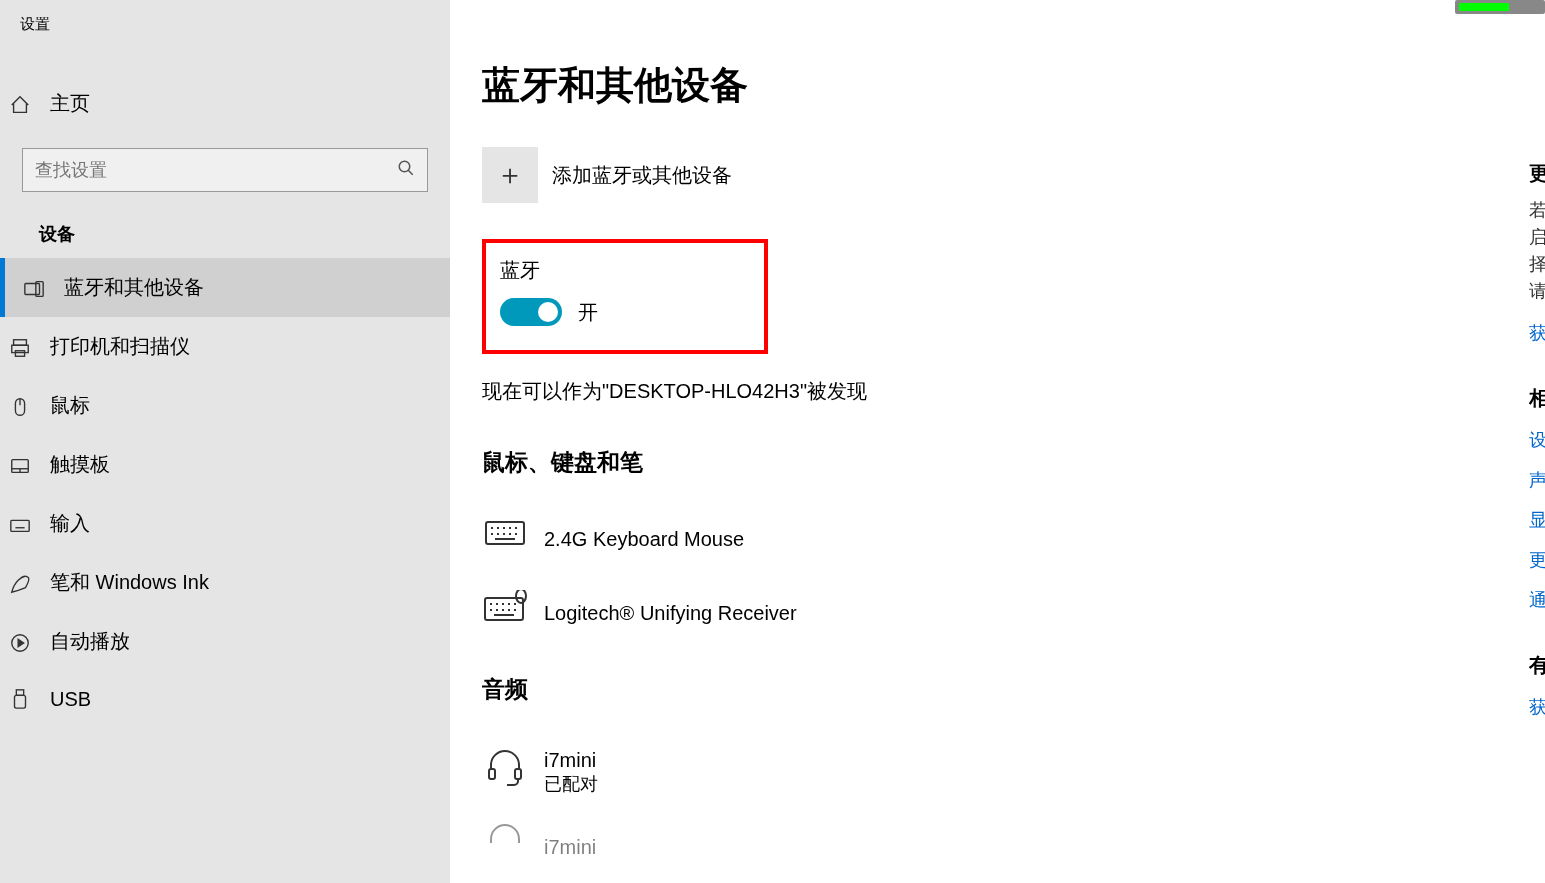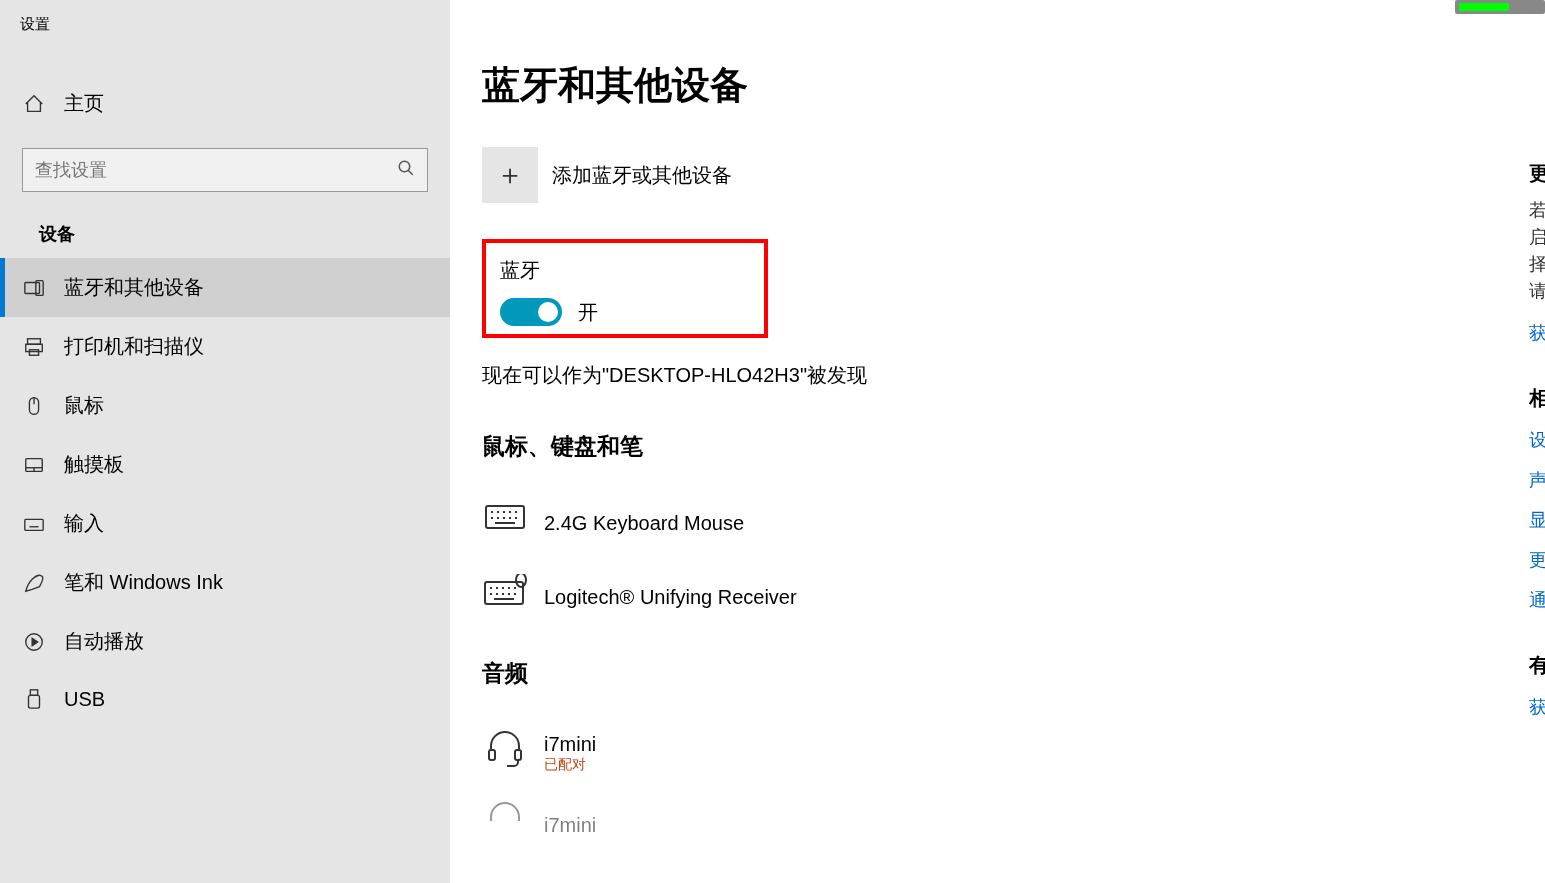--- a/index.html
+++ b/index.html
@@ -21,22 +21,22 @@
       padding: 0;
       flex-shrink: 0;
     }
     .sidebar-title {
       font-size: 15px;
       padding: 15px 20px 10px 20px;
       font-weight: 400;
     }
     .nav-item {
       display: flex;
-      align-items: center;
-      padding: 16px 22px;
+      align-items: flex-end;
+      padding: 16px 8px;
       cursor: pointer;
       font-size: 20px;
     }
     .nav-item.home {
       margin-top: 30px;
     }
     .nav-item .icon-wrap {
       width: 24px;
       height: 24px;
       margin-right: 18px;
@@ -103,21 +103,21 @@
     .plus-icon {
       font-size: 28px;
       color: #333;
       font-weight: 300;
     }
     .add-device-label {
       font-size: 20px;
     }
     .highlight-box {
       border: 4px solid #ff0000;
-      padding: 14px 16px 8px 14px;
+      padding: 14px 16px 24px 14px;
       display: inline-block;
       width: 286px;
       margin-bottom: 24px;
     }
     .bluetooth-label {
       font-size: 20px;
       margin-bottom: 14px;
     }
     .toggle-row {
       display: flex;
@@ -164,22 +164,22 @@
       margin-right: 16px;
       display: flex;
       align-items: center;
       justify-content: center;
     }
     .device-name {
       font-size: 20px;
       margin-top: 12px;
     }
     .device-sub {
-      font-size: 14px;
-      color: #c2410c;
+      font-size: 18px;
+      color: #000000;
     }
     .device-text {
       display: flex;
       flex-direction: column;
     }
     .right-panel {
       width: 16px;
       padding-top: 160px;
       overflow: hidden;
       flex-shrink: 0;

